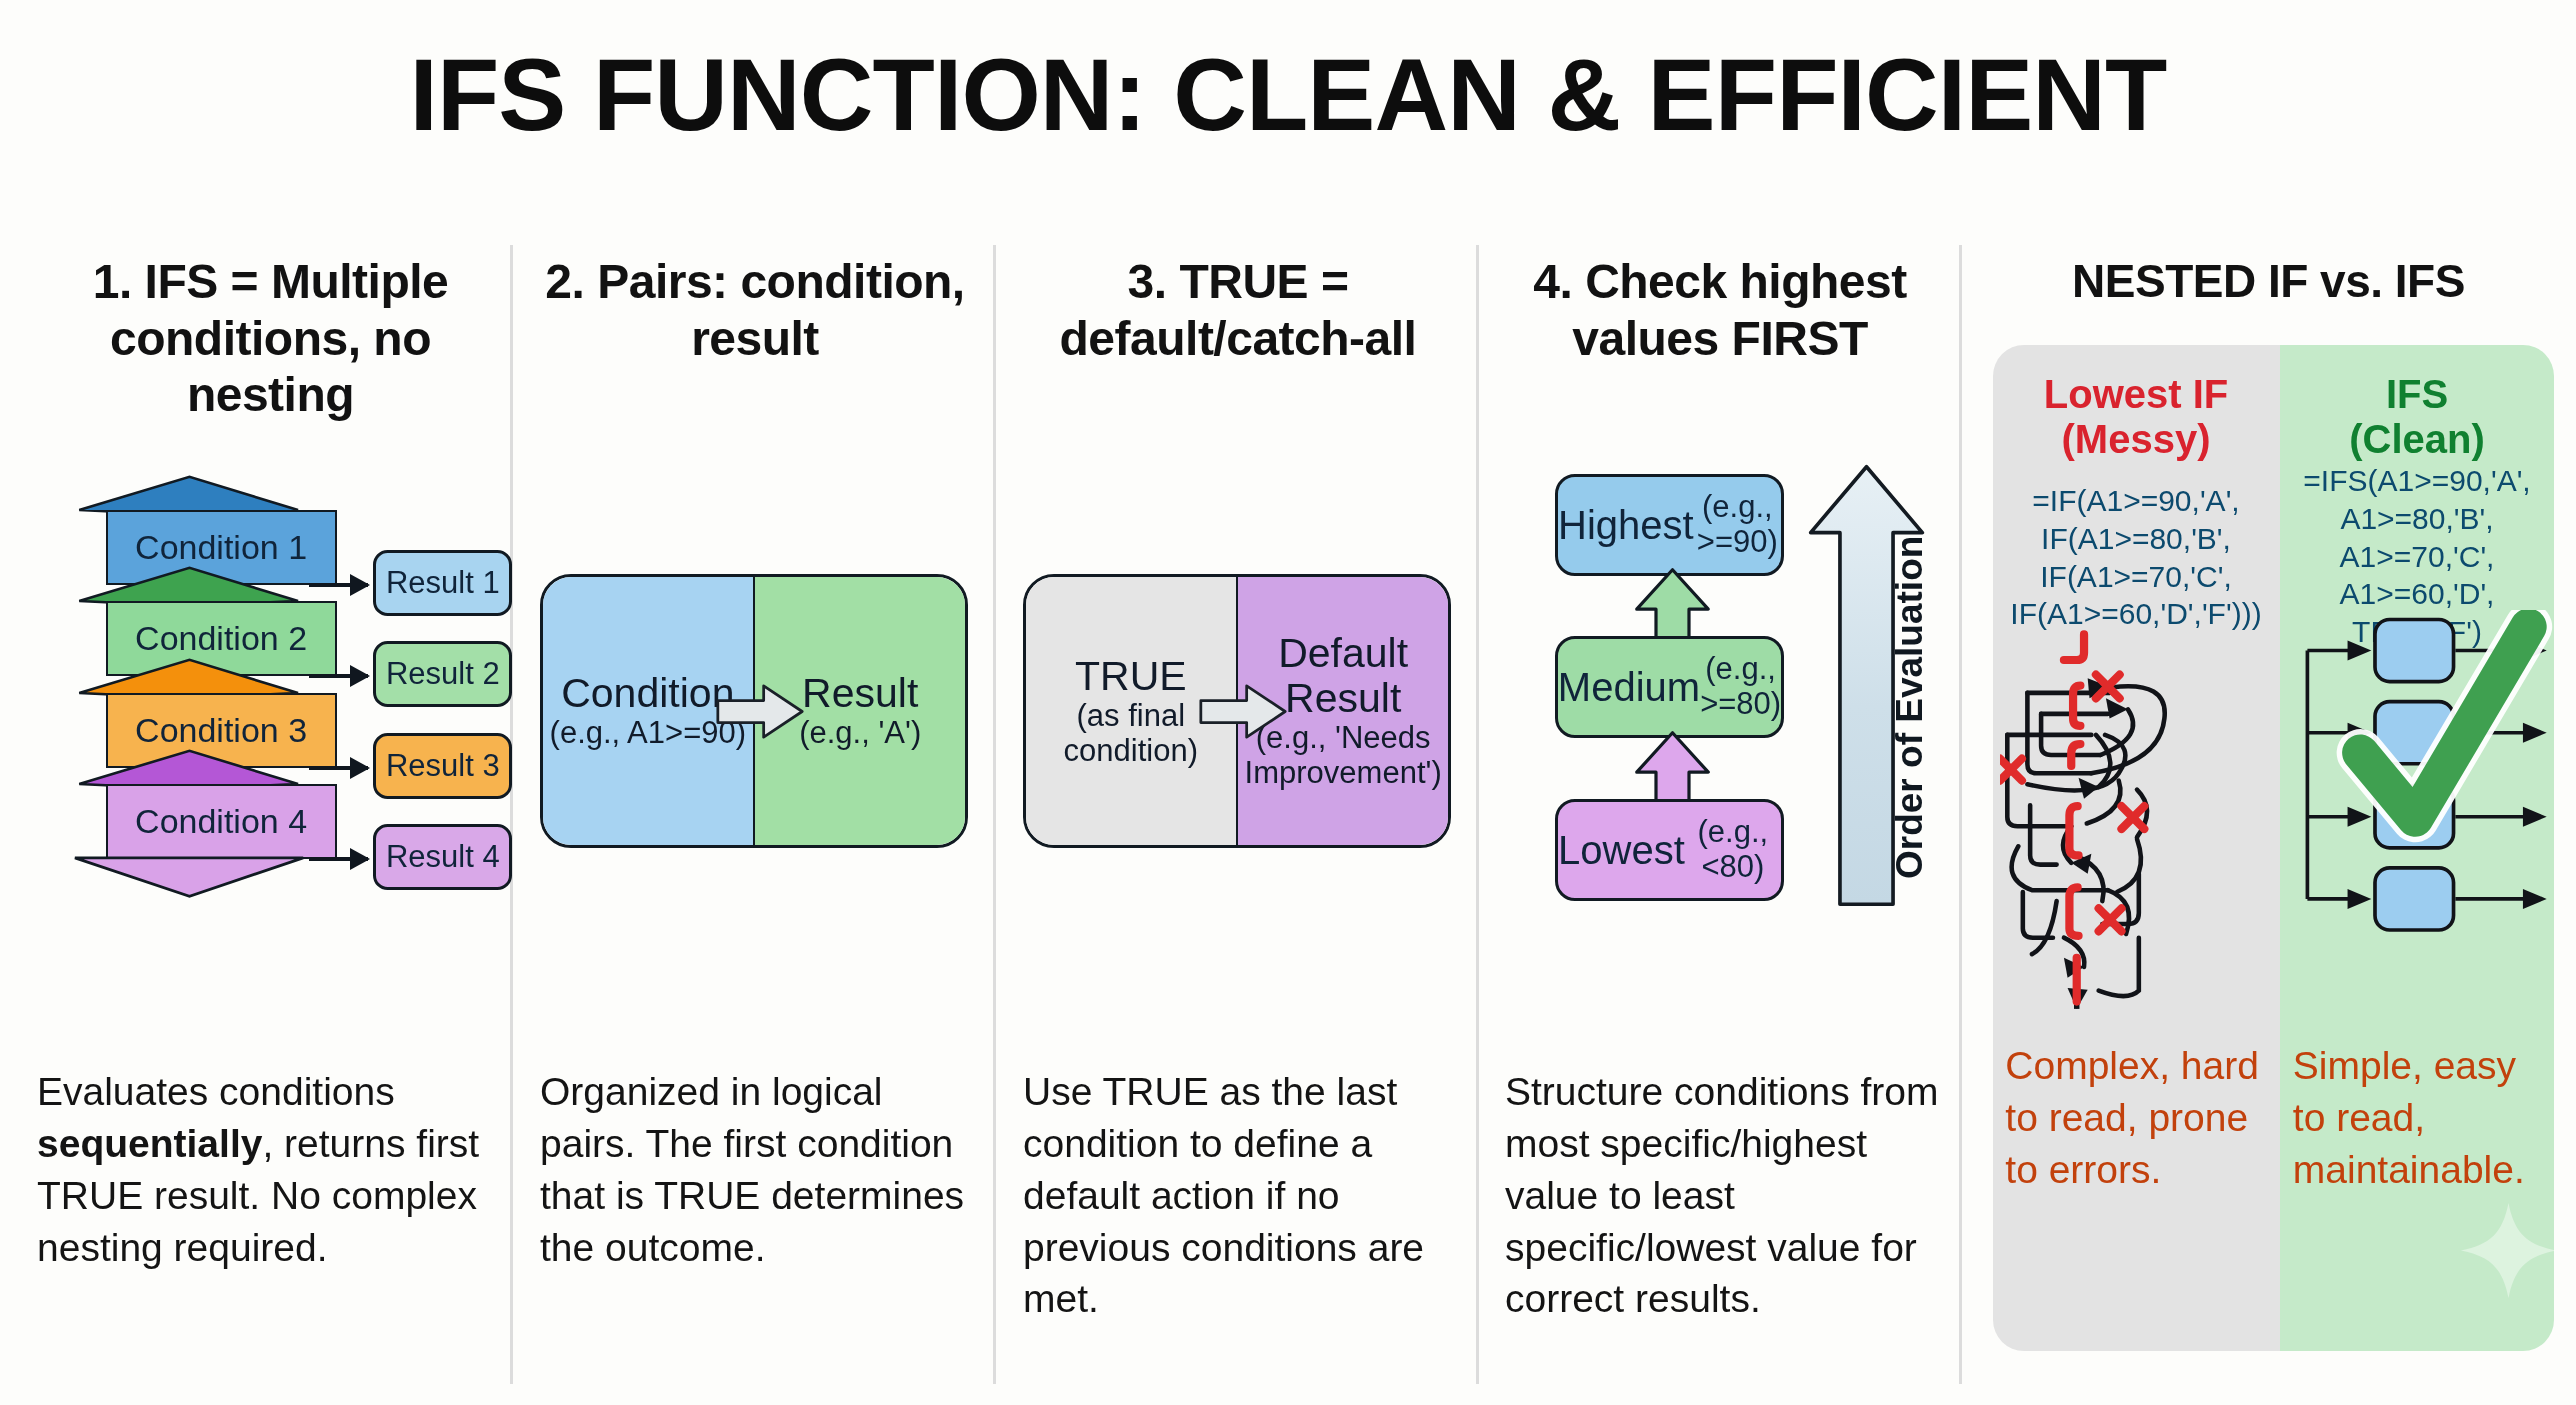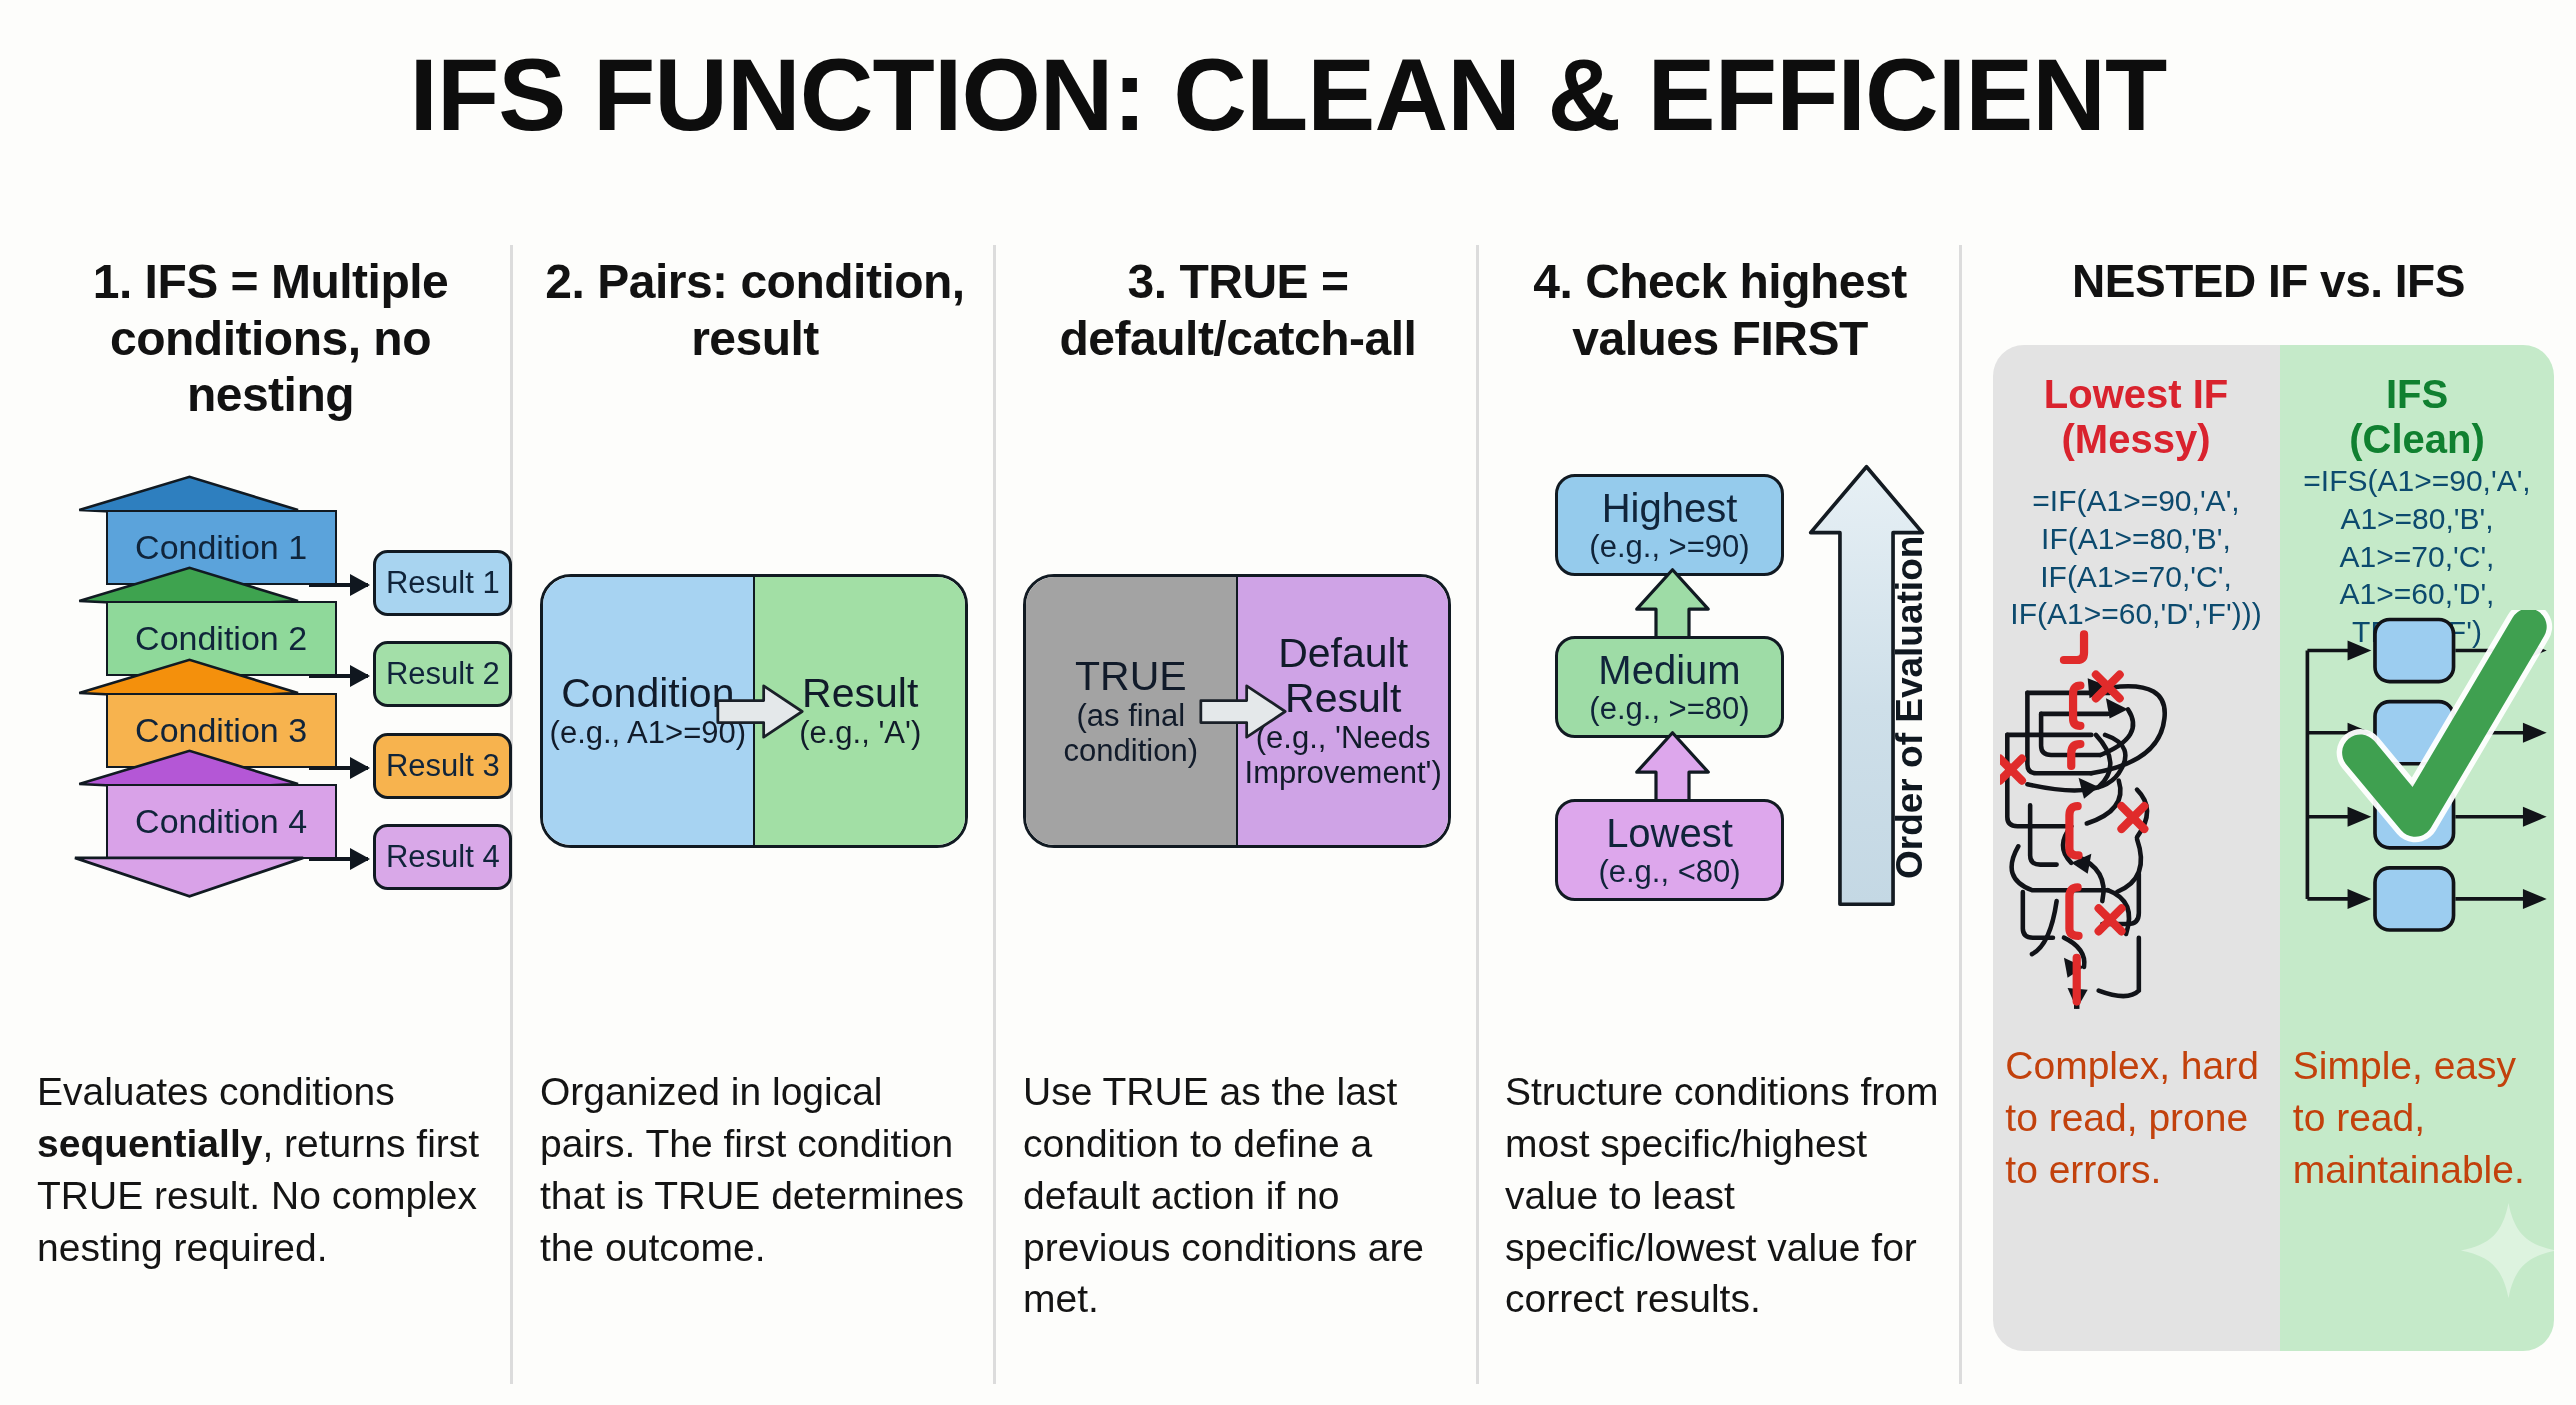--- a/index.html
+++ b/index.html
@@ -78,21 +78,21 @@
   .splitbox .half .sm { font-size:31px; line-height:1.12; }
   .splitbox .mid-line { width:2.7px; background:#111a22; }
   .blockArrow {
     position:absolute; z-index:4;
     filter: drop-shadow(0 0 0 rgba(0,0,0,0));
   }
 
   
   .rbox {
     position:absolute; border:3.2px solid #111a22; border-radius:20px;
-    display:flex; flex-direction:column;
+    display:flex; 
     align-items:center; justify-content:center; text-align:center;
     color:#10243a;
   }
   .rbox .big { font-size:40px; line-height:1.1; }
   .rbox .sm  { font-size:31px; line-height:1.12; }
 
   .evalArrow { position:absolute; }
   .evalLabel {
     position:absolute; transform-origin:center center;
     transform:rotate(-90deg);
@@ -197,21 +197,21 @@
       <polygon points="2,20 52,20 52,4 94,32 52,60 52,44 2,44" fill="#E4E8EA" stroke="#1a2028" stroke-width="3" stroke-linejoin="round"></polygon>
     </svg>
 
     <div class="col-body" style="top:812px;">Organized in logical pairs. The first condition that is TRUE determines the outcome.</div>
   </div>
 
   <div class="col" style="left:1023px; width:430px;">
     <div class="col-head">3. TRUE = default/catch-all</div>
 
     <div class="splitbox" style="left:0; top:320px; width:428px; height:274px;">
-      <div class="half" style="background:#a3a3a3;">
+      <div class="half" style="background:#e5e5e5;">
         <div class="big">TRUE</div>
         <div class="sm">(as final</div>
         <div class="sm">condition)</div>
       </div>
       <div class="mid-line"></div>
       <div class="half" style="background:#CFA3E6;">
         <div class="big">Default</div>
         <div class="big">Result</div>
         <div class="sm">(e.g., 'Needs</div>
         <div class="sm">Improvement')</div>

